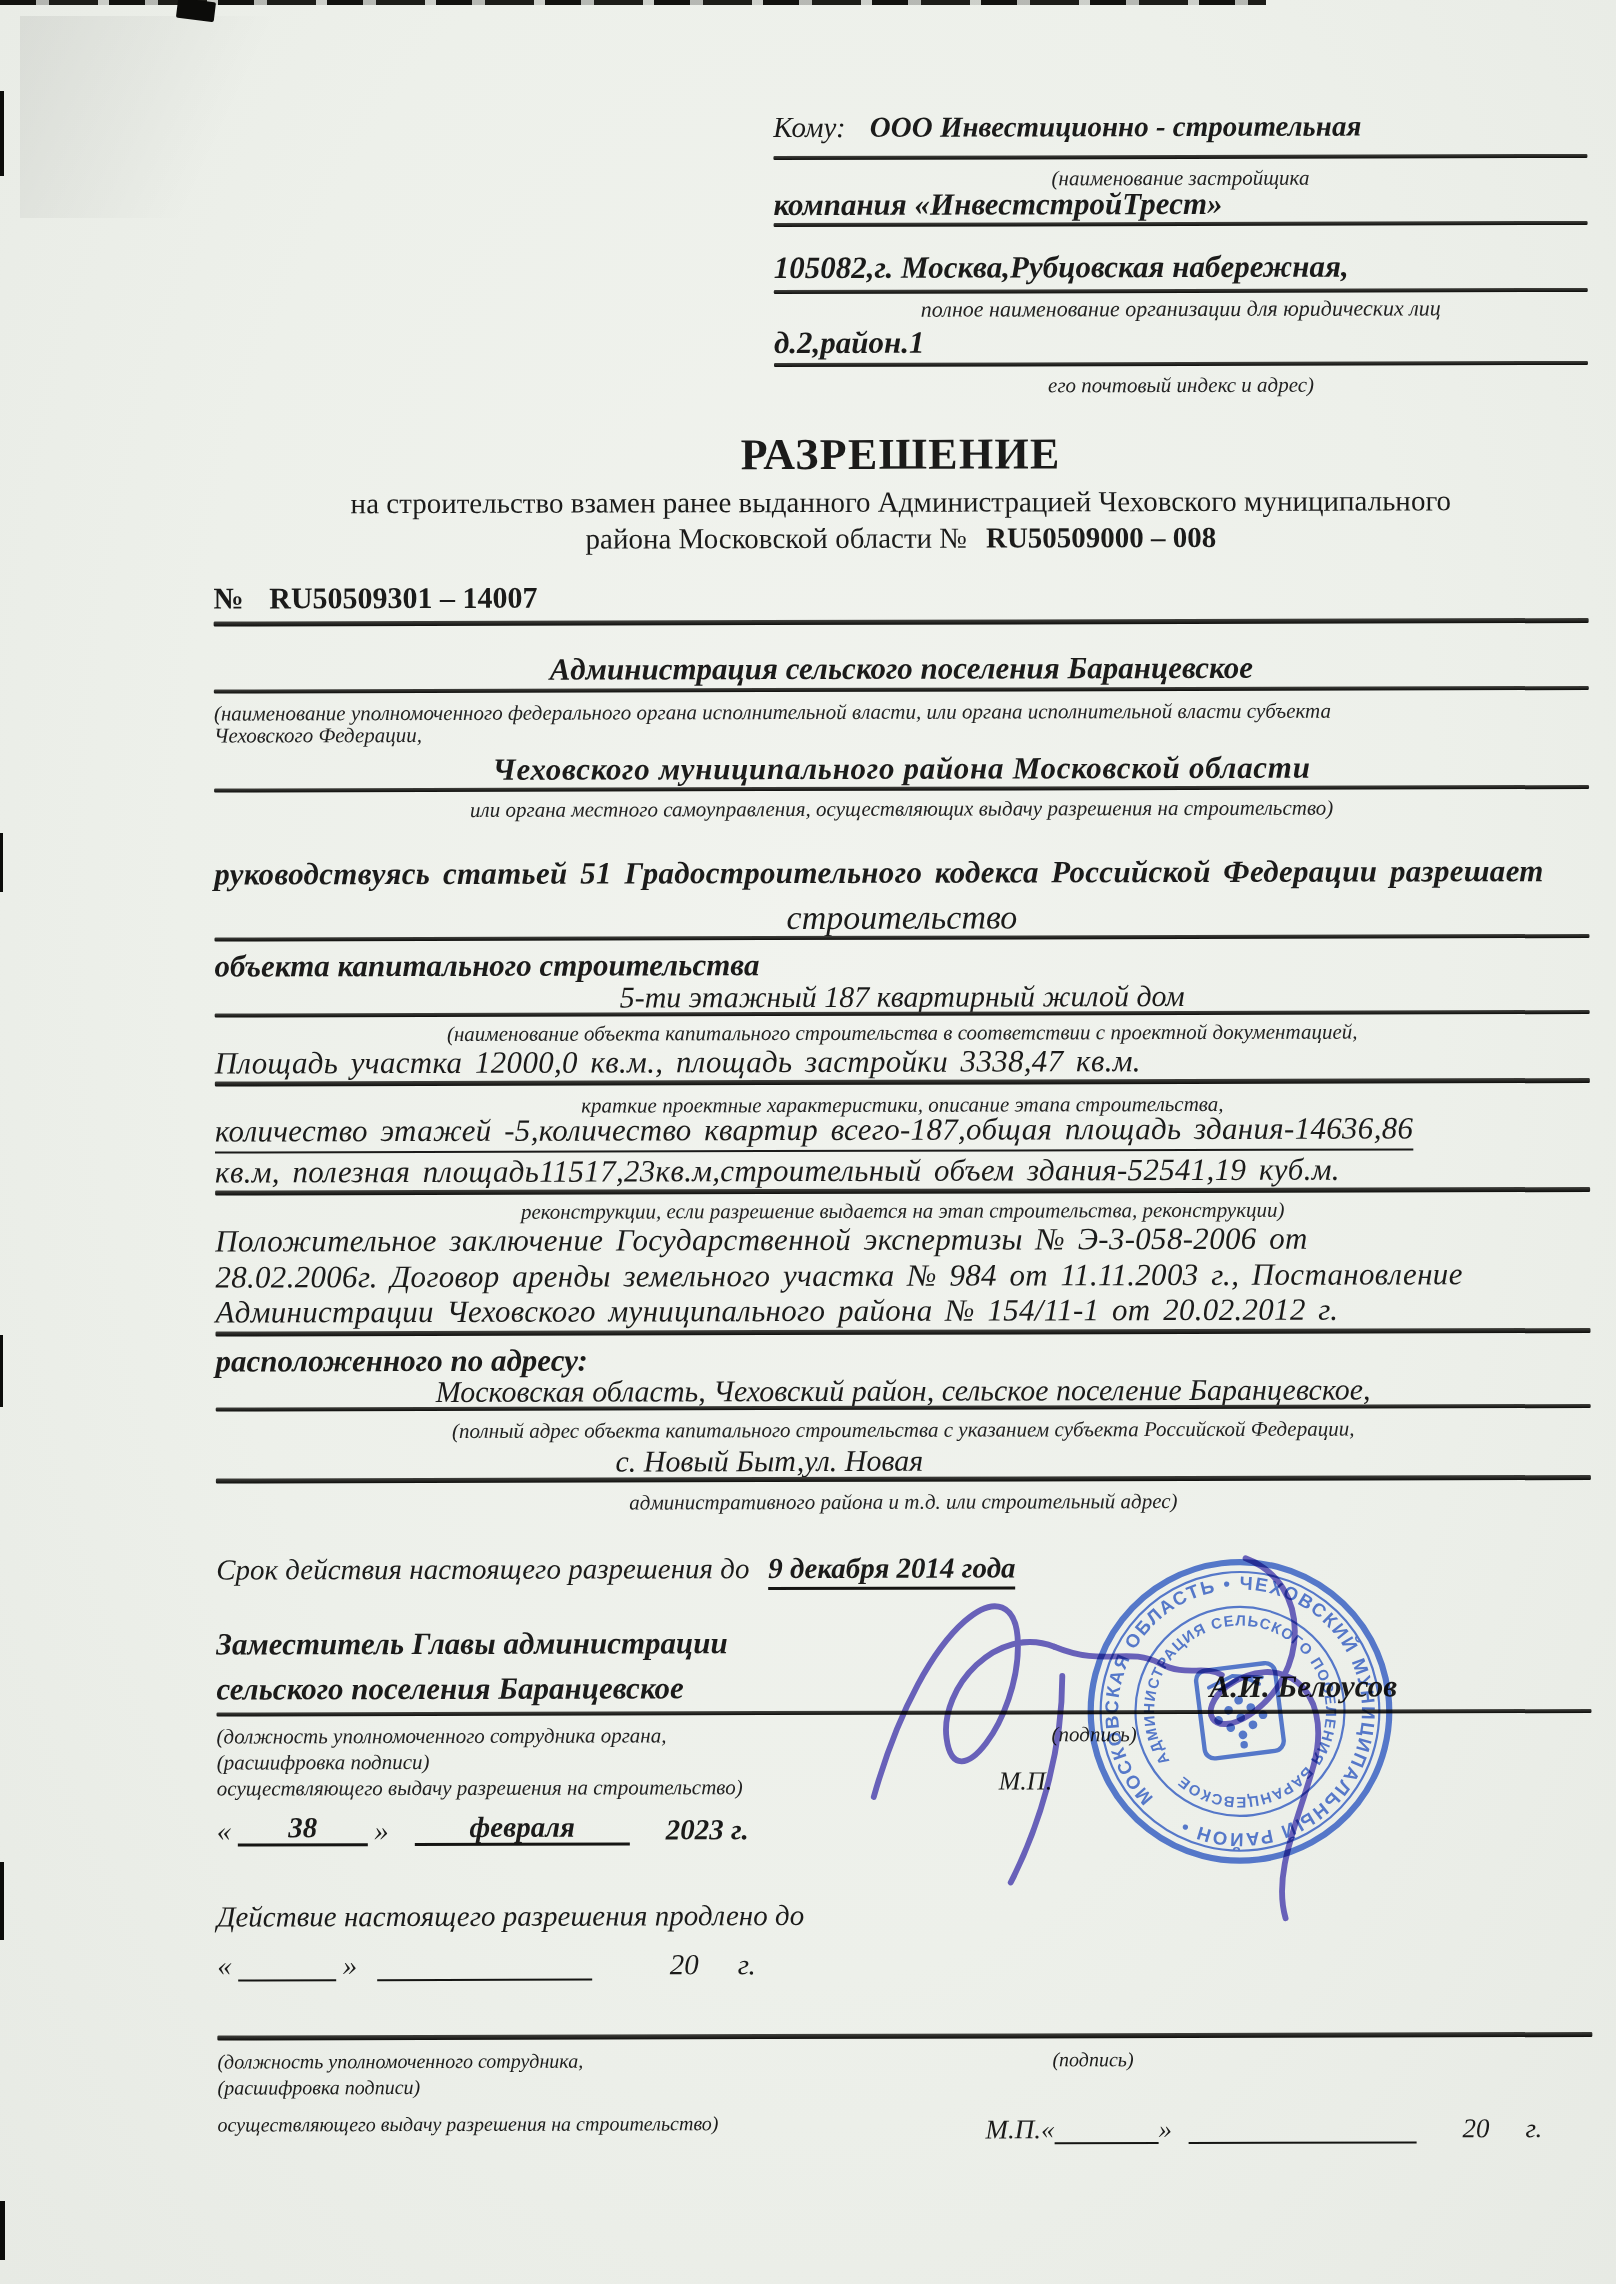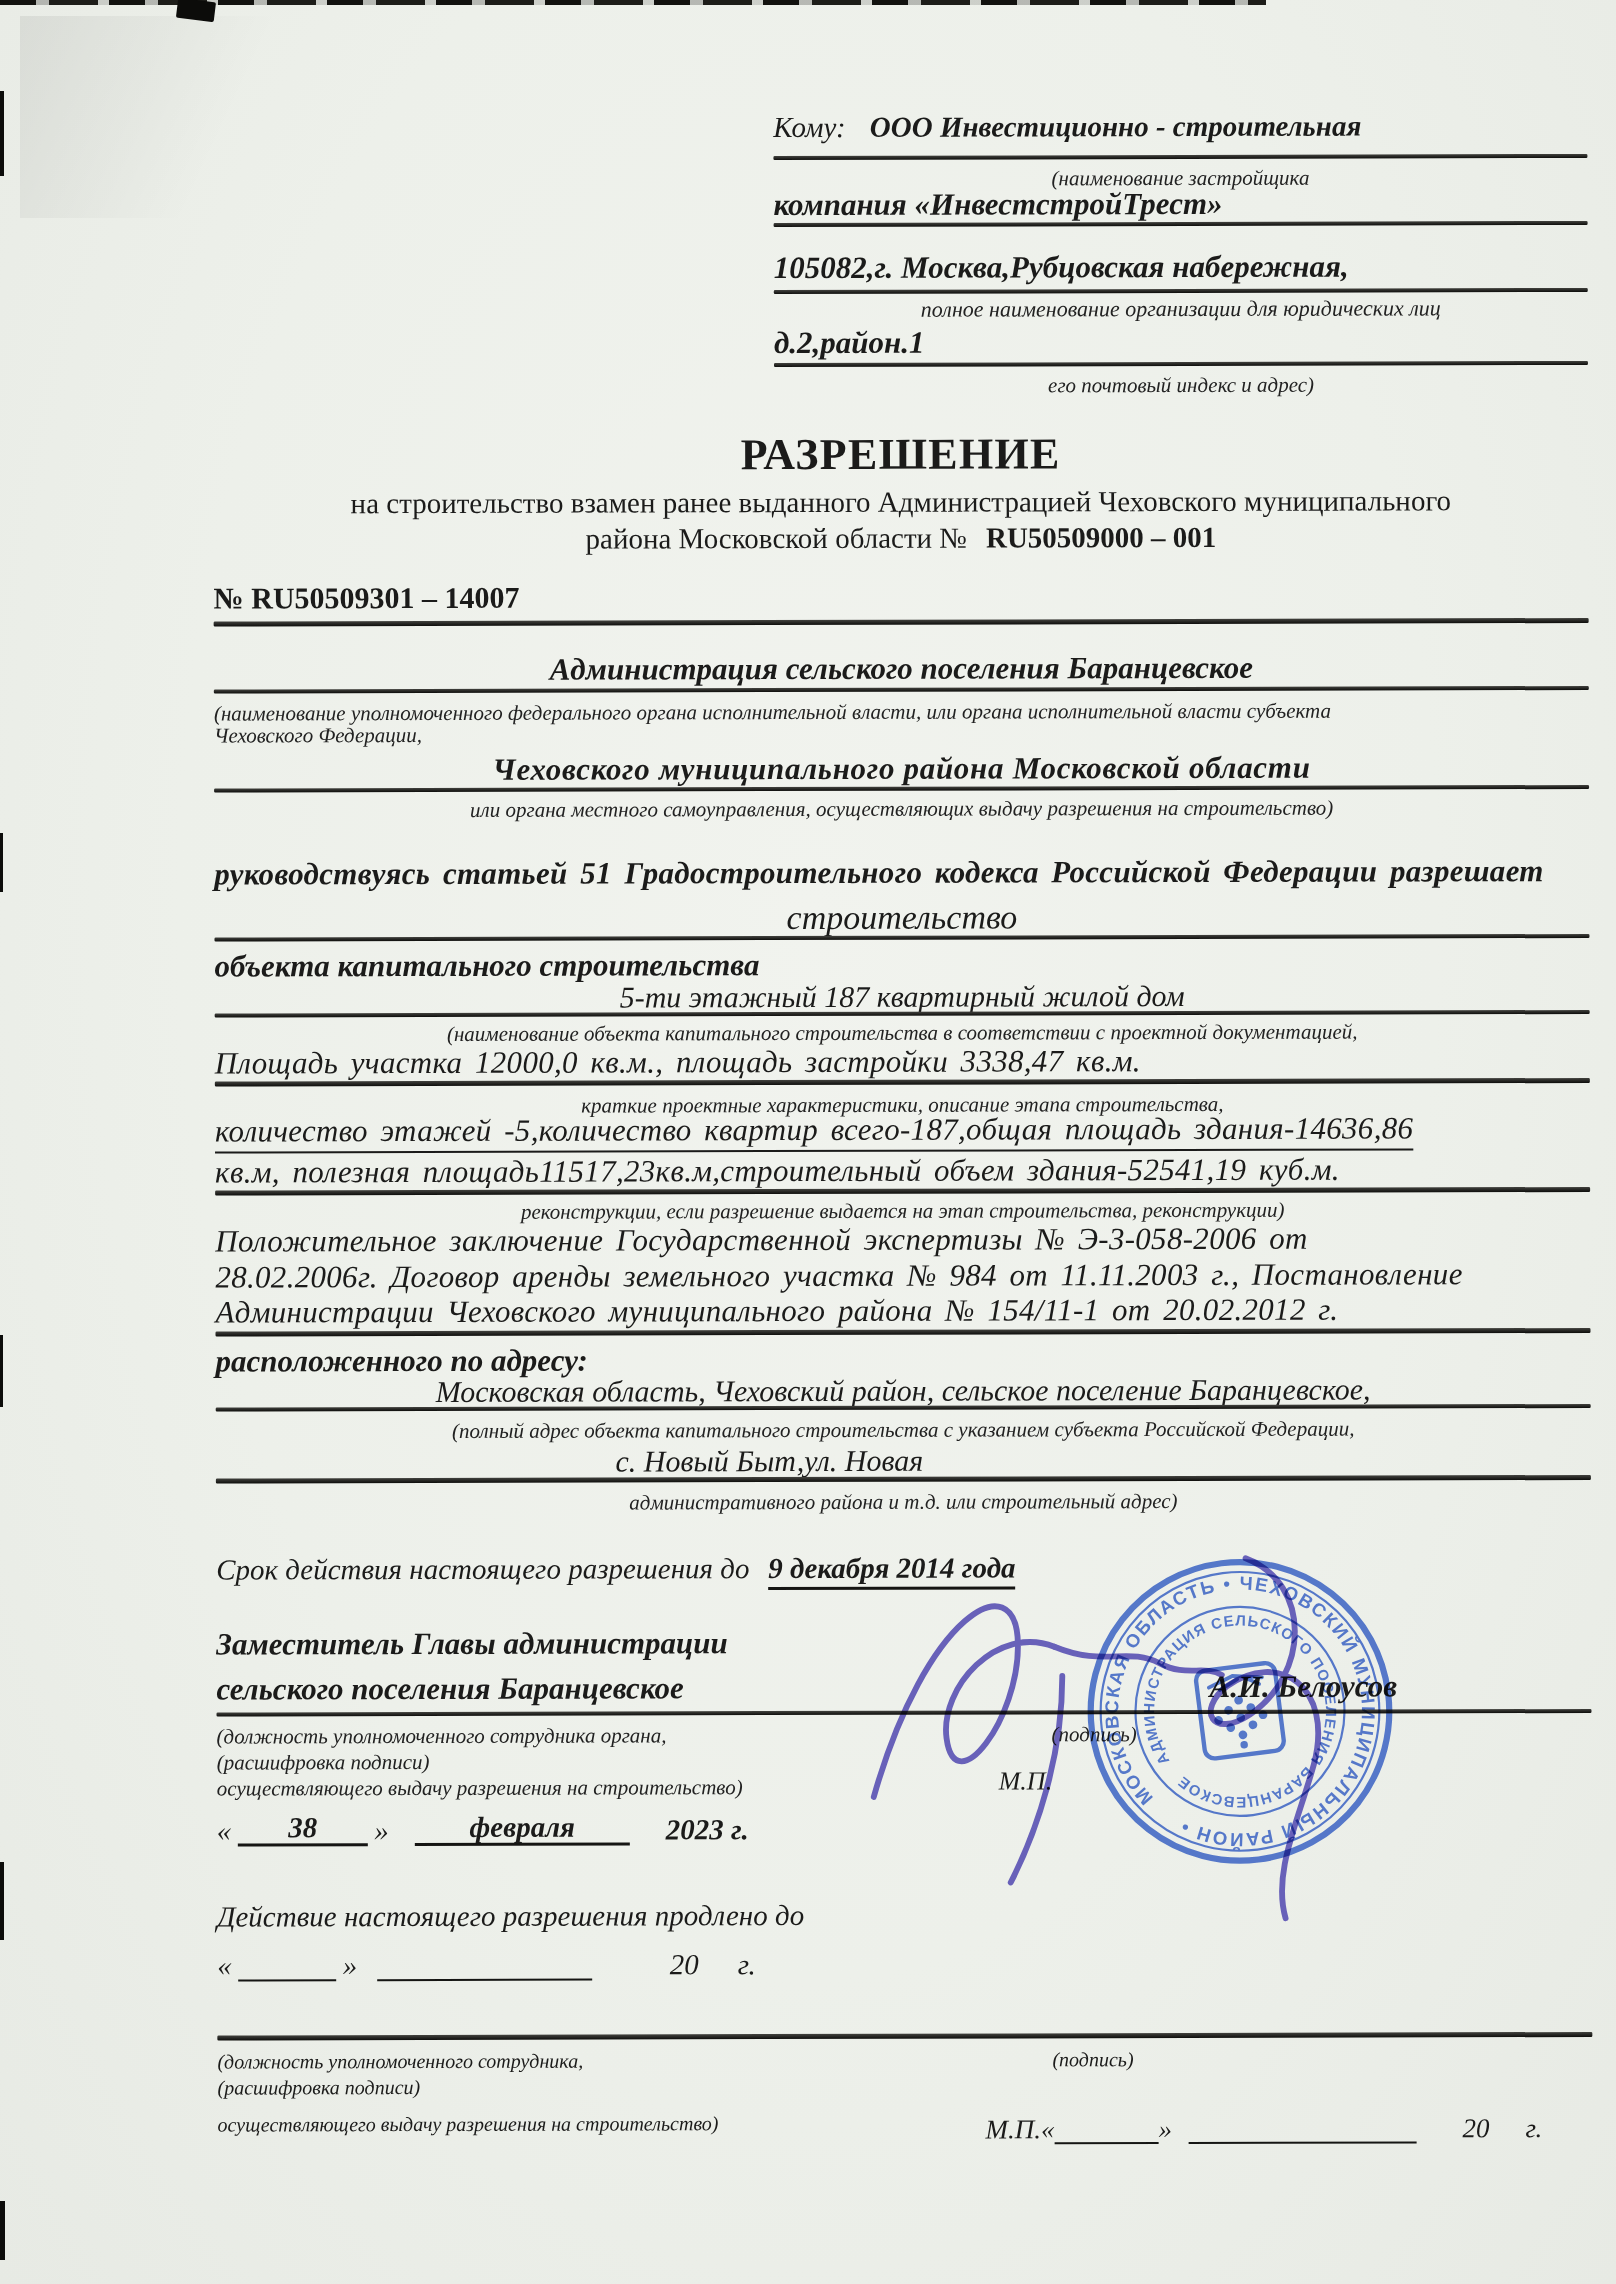--- a/index.html
+++ b/index.html
@@ -62,26 +62,26 @@
     <div class="rule" style="left:776px;top:290px;width:814px;"></div>
     <div class="t c cap" style="left:776px;top:298px;width:814px;font-size:22px;">полное наименование организации для юридических лиц</div>
     <div class="t i b" style="left:776px;top:326px;font-size:31px;">д.2,район.1</div>
     <div class="rule" style="left:776px;top:363px;width:814px;"></div>
     <div class="t c cap" style="left:776px;top:375px;width:814px;">его почтовый индекс и адрес)</div>
 
     <div class="t c b full" style="top:431px;font-size:44px;letter-spacing:1.3px;">РАЗРЕШЕНИЕ</div>
     <div class="t c full" style="top:487px;font-size:29px;">на строительство взамен ранее выданного Администрацией Чеховского муниципального</div>
     <div class="t c full" style="top:523px;font-size:29px;">
       <span>района Московской области №</span>
-      <span class="b" style="margin-left:11.7px;">RU50509000 – 001</span>
+      <span class="b" style="margin-left:11.7px;">RU50509000 – 008</span>
     </div>
 
     <div class="t b" style="left:215px;top:581px;font-size:30px;">
       <span>№</span>
-      <span style="margin-left:0;">RU50509301 – 14007</span>
+      <span style="margin-left:18px;">RU50509301 – 14007</span>
     </div>
     <div class="rule thick full" style="top:620px;"></div>
 
     <div class="t c i b full" style="top:652px;font-size:31px;">Администрация сельского поселения Баранцевское</div>
     <div class="rule full" style="top:688px;"></div>
     <div class="t cap" style="left:215px;top:701px;">(наименование уполномоченного федерального органа исполнительной власти, или органа исполнительной власти субъекта</div>
     <div class="t cap" style="left:215px;top:723px;">Чеховского Федерации,</div>
     <div class="t c i b full" style="top:752px;font-size:31px;letter-spacing:0.7px;">Чеховского муниципального района Московской области</div>
     <div class="rule full" style="top:787px;"></div>
     <div class="t c cap full" style="top:798px;">или органа местного самоуправления, осуществляющих выдачу разрешения на строительство)</div>

